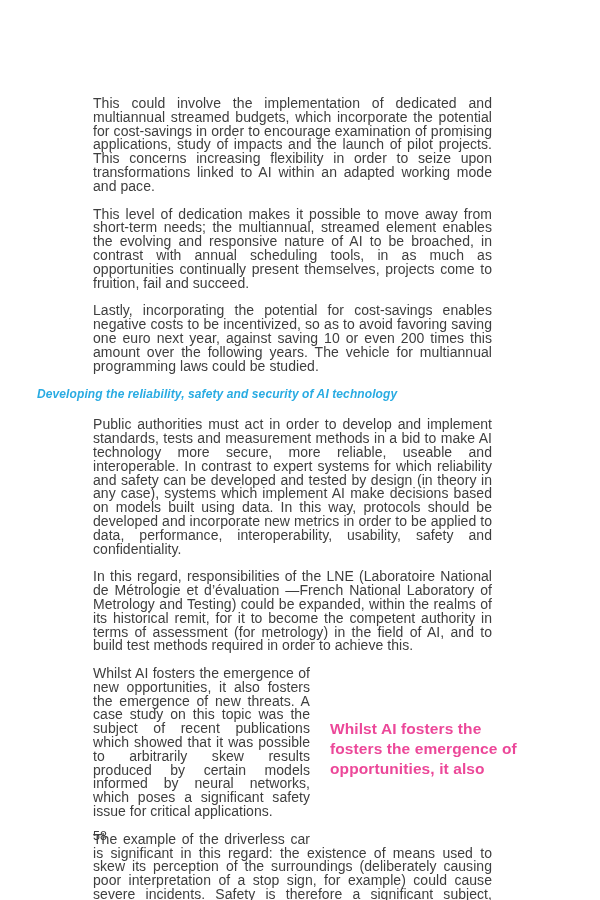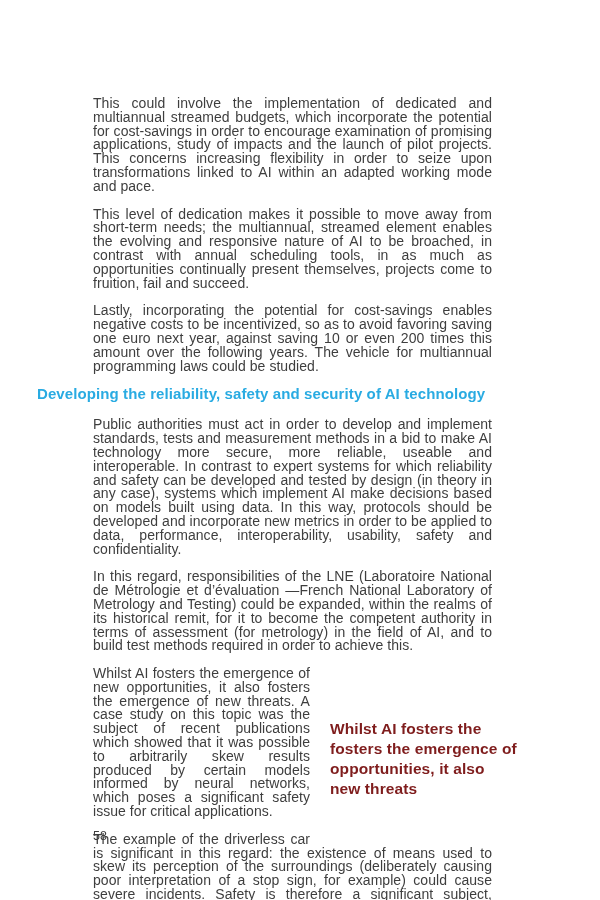--- a/index.html
+++ b/index.html
@@ -20,25 +20,26 @@
   }
   .para {
     font-size: 14px;
     line-height: 13.8px;
     text-align: justify;
     margin: 0 0 14px 0;
     color: #3e3e3e;
     letter-spacing: 0.05px;
   }
   .section-heading {
-    font-size: 15px;
+    font-size: 12px;
     font-weight: bold;
     line-height: 14px;
     margin: 8px 0 17px -56px;
     letter-spacing: 0.1px;
+    font-style: italic;
   }
   .subheading {
     font-size: 10.5px;
     font-weight: bold;
     font-style: italic;
     color: #222222;
     line-height: 13px;
     margin: 15px 0 19px -56px;
   }
   .safety-flow {
@@ -76,25 +77,24 @@
   <p class="para">Lastly, incorporating the potential for cost-savings enables negative costs to be incentivized, so as to avoid favoring saving one euro next year, against saving 10 or even 200 times this amount over the following years. The vehicle for multiannual programming laws could be studied.</p>
 
   <h2 class="section-heading accent" style="color: rgb(41, 171, 226);">Developing the reliability, safety and security of AI technology</h2>
 
 
   <p class="para">Public authorities must act in order to develop and implement standards, tests and measurement methods in a bid to make AI technology more secure, more reliable, useable and interoperable. In contrast to expert systems for which reliability and safety can be developed and tested by design (in theory in any case), systems which implement AI make decisions based on models built using data. In this way, protocols should be developed and incorporate new metrics in order to be applied to data, performance, interoperability, usability, safety and confidentiality.</p>
   <p class="para">In this regard, responsibilities of the LNE (Laboratoire National de Métrologie et d’évaluation —French National Laboratory of Metrology and Testing) could be expanded, within the realms of its historical remit, for it to become the competent authority in terms of assessment (for metrology) in the field of AI, and to build test methods required in order to achieve this.</p>
 
 
   <div class="safety-flow">
-    <aside class="pullquote accent" style="color: #7f1d1d;">
+    <aside class="pullquote accent" style="color: #ec4899;">
       <div class="pullquote-line">Whilst AI fosters the</div>
       <div class="pullquote-line">fosters the emergence of</div>
       <div class="pullquote-line">opportunities, it also</div>
-      <div class="pullquote-line">new threats</div>
     </aside>
     <p class="para">Whilst AI fosters the emergence of new opportunities, it also fosters the emergence of new threats. A case study on this topic was the subject of recent publications which showed that it was possible to arbitrarily skew results produced by certain models informed by neural networks, which poses a significant safety issue for critical applications.</p>
     <p class="para">The example of the driverless car is significant in this regard: the existence of means used to skew its perception of the surroundings (deliberately causing poor interpretation of a stop sign, for example) could cause severe incidents. Safety is therefore a significant subject, notably for critical systems and systems with a physical component capable of causing damage in the event of attack.</p>
   </div>
 
   <span class="page-number">58</span>
 
 </div>
 
 </body></html>

